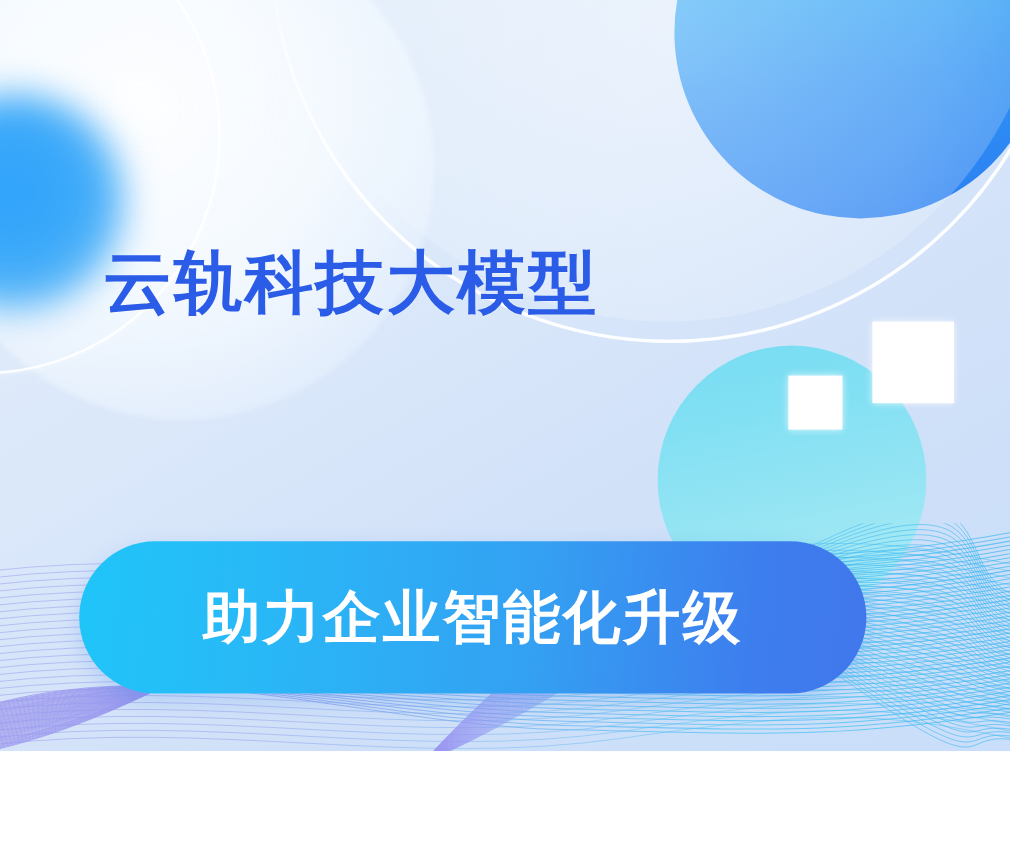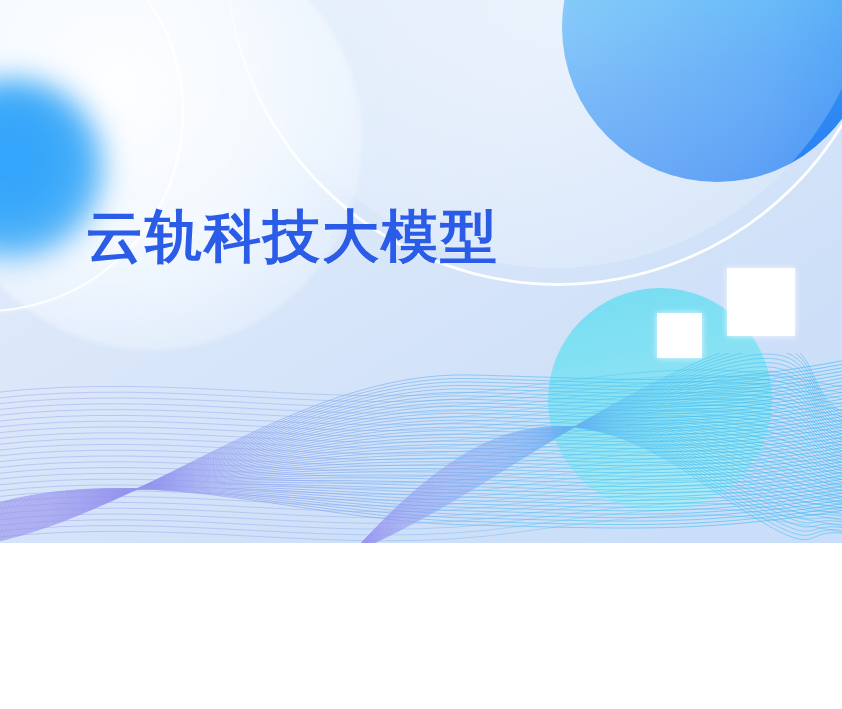--- a/index.html
+++ b/index.html
@@ -4,21 +4,21 @@
 <title>Banner</title>
 <style>
   html, body {
     margin: 0;
     padding: 0;
     background: #ffffff;
   }
   #banner {
     position: relative;
     width: 842px;
-    height: 543px;
+    height: 626px;
     overflow: hidden;
     font-family: "Liberation Sans", "DejaVu Sans", sans-serif;
     background:
       linear-gradient(150deg, #e6f0fb 0%, #dbe8fa 38%, #cfe0f8 70%, #c9defa 100%);
   }
 
   
   .bg-layer {
     position: absolute;
     inset: 0;
@@ -198,20 +198,23 @@
     </svg>
     <svg class="sparkle" style="left:657px; top:313px; width:45px; height:45px;" viewBox="0 0 100 100">
       <path d="M50 0 C54 30 70 46 100 50 C70 54 54 70 50 100 C46 70 30 54 0 50 C30 46 46 30 50 0 Z" fill="#ffffff"></path>
     </svg>
   </div>
 
   <div class="headline">
     <div class="line">云轨科技大模型</div>
   </div>
 
+  <div class="cta">
+    <span class="cta-label">助力企业智能化升级</span>
+  </div>
 
   <svg class="waves" viewBox="0 0 842 190" preserveAspectRatio="none">
     <defs>
       <linearGradient id="wgrad" x1="0" y1="0" x2="1" y2="0">
         <stop offset="0%" stop-color="#8f86ea"></stop>
         <stop offset="22%" stop-color="#8f92ee"></stop>
         <stop offset="46%" stop-color="#76aef0"></stop>
         <stop offset="70%" stop-color="#4ec3f2"></stop>
         <stop offset="100%" stop-color="#3fb8f0"></stop>
       </linearGradient>

